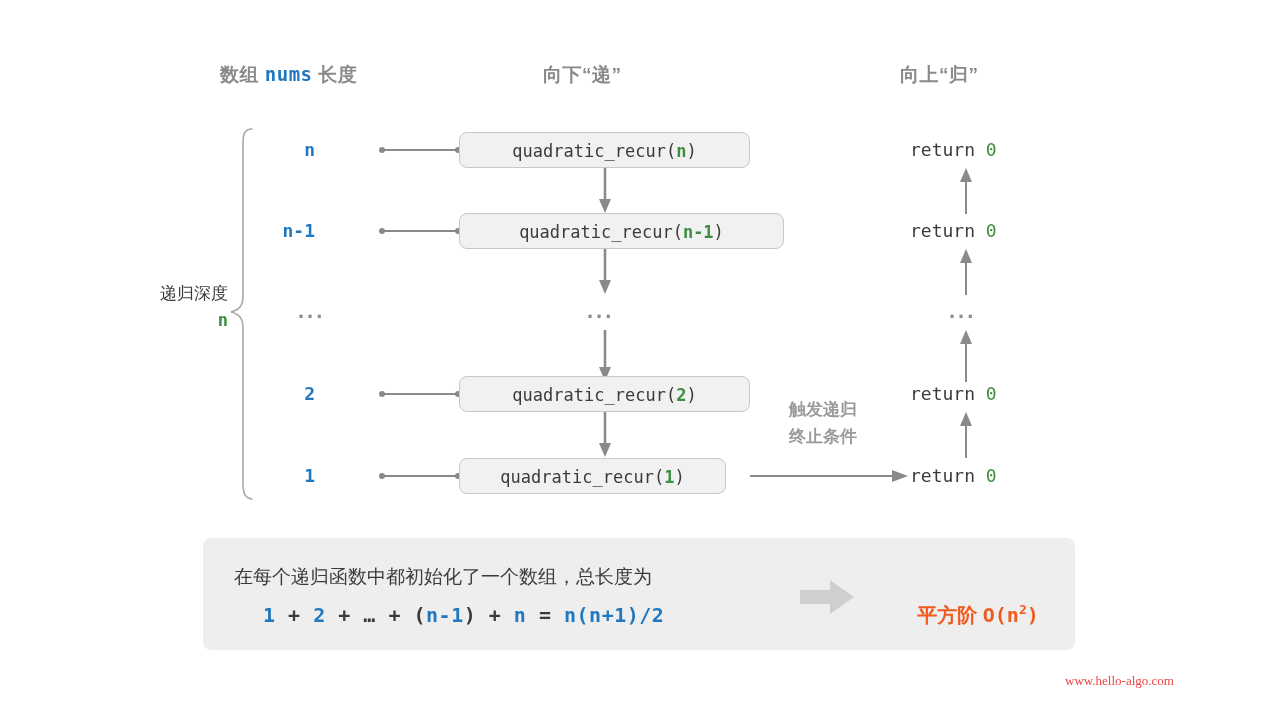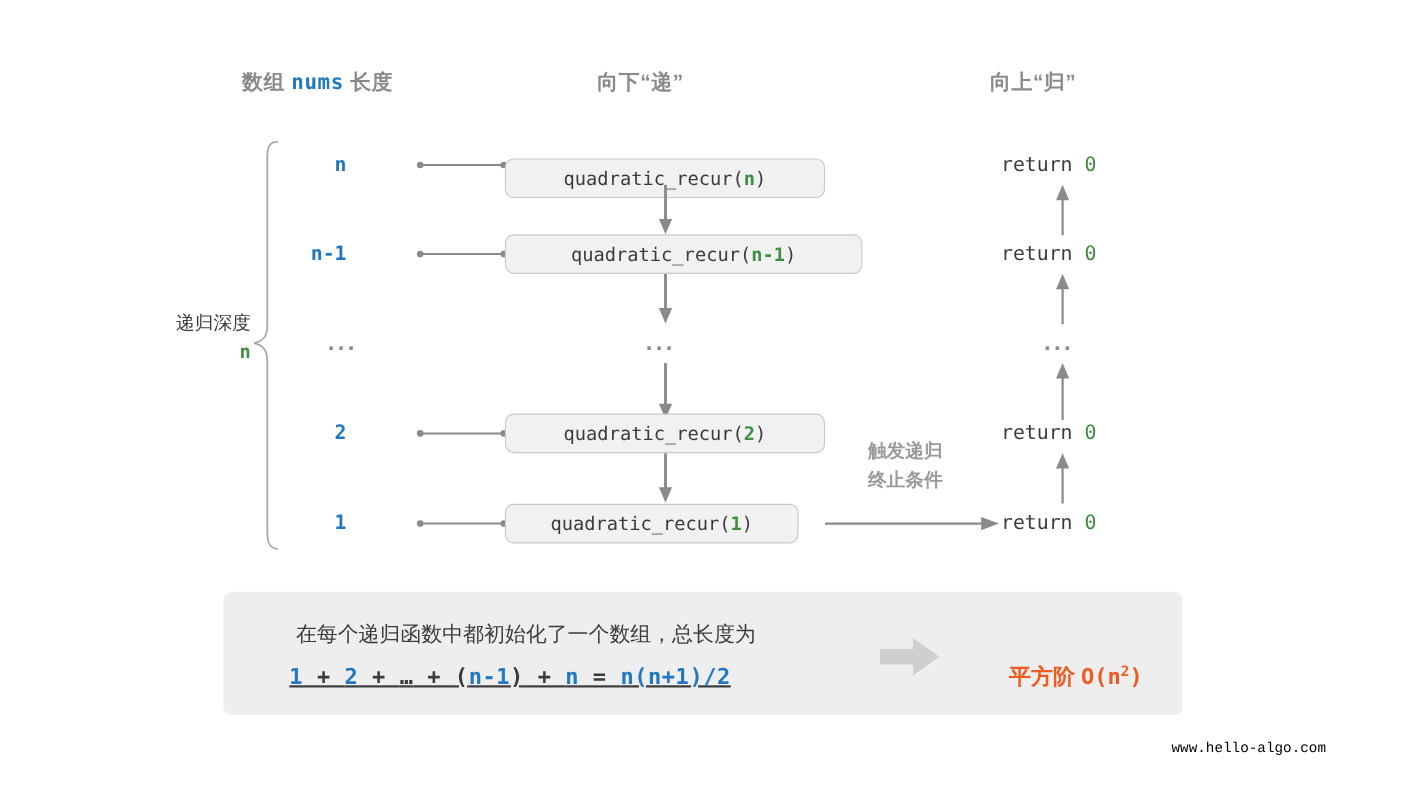--- a/index.html
+++ b/index.html
@@ -104,30 +104,28 @@
 
   
   .summary {
     background: #eeeeee;
     border-radius: 8px;
   }
   .sum-line1 {
     font-size: 19px;
     color: #3b3b3b;
     white-space: nowrap;
-    margin-left: 35px;
   }
   .sum-formula {
     font-size: 20px;
     font-weight: bold;
     color: #3b3b3b;
     font-family: "DejaVu Sans Mono", monospace;
     white-space: nowrap;
     letter-spacing: 0.5px;
-    text-decoration: underline;
   }
   .sum-formula .b { color: #2178c0; }
   .sum-title {
     font-size: 19px;
     font-weight: bold;
     color: #3b3b3b;
     text-align: center;
     white-space: nowrap;
   }
   .sum-result {
@@ -135,23 +133,23 @@
     font-weight: bold;
     color: #ef5a1e;
     text-align: center;
     white-space: nowrap;
   }
   .sum-result .mono { font-family: "DejaVu Sans Mono", monospace; }
   .sum-result sup { font-size: 13px; }
 
   
   .watermark {
-    font-family: Liberation Mono, monospace;
+    font-family: Liberation Serif, serif;
     font-size: 13px;
-    color: #000000;
+    color: #ef4444;
     white-space: nowrap;
   }
 
   svg { display: block; }
 </style>
 </head>
 <body>
 
 <div id="stage">
 
@@ -177,21 +175,21 @@
   <div class="abs depth-label" style="left:195px; top:139px;">n</div>
 
   <div class="abs" style="left:378px; top:143px;">
     <svg width="84" height="14" viewBox="0 0 84 14" aria-hidden="true">
       <line x1="4" y1="7" x2="80" y2="7" stroke="#8a8a8a" stroke-width="1.8"></line>
       <circle cx="4" cy="7" r="3" fill="#8a8a8a"></circle>
       <circle cx="80" cy="7" r="3" fill="#8a8a8a"></circle>
     </svg>
   </div>
 
-  <div class="abs code-box" style="left:459px; top:144px; width:291px;">
+  <div class="abs code-box" style="left:459px; top:132px; width:291px;">
     <span>quadratic_recur(</span><span class="arg">n</span><span>)</span>
   </div>
 
   <div class="abs ret" style="left:910px; top:139px;">
     <span>return </span><span class="val">0</span>
   </div>
 
   <div class="abs" style="left:597px; top:168px;">
     <svg width="16" height="46" viewBox="0 0 16 46" aria-hidden="true">
       <line x1="8" y1="0" x2="8" y2="33" stroke="#8a8a8a" stroke-width="2.6"></line>

